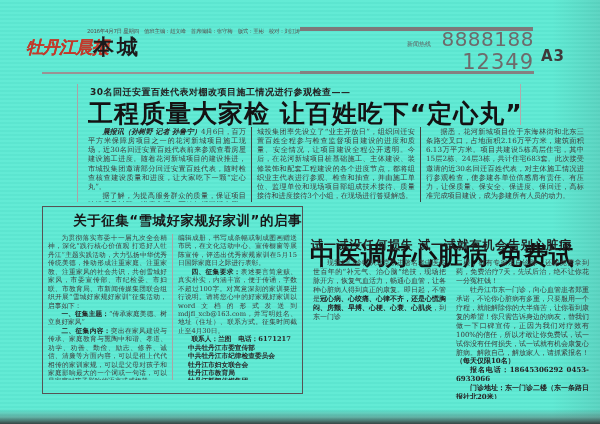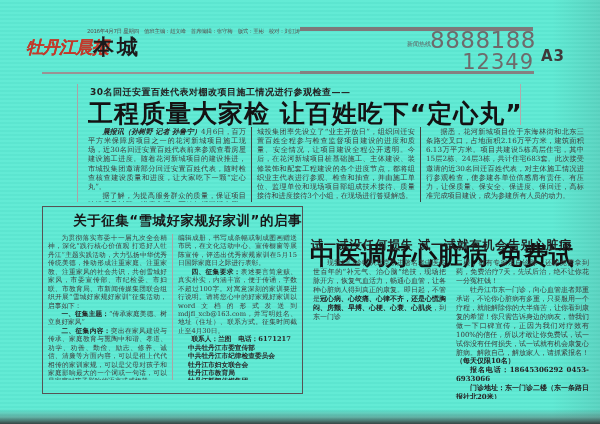--- a/index.html
+++ b/index.html
@@ -23,21 +23,21 @@
   .abs{position:absolute;}
   
   .dateline{left:87px;top:28px;font-size:5.5px;letter-spacing:-.3px;color:#56504f;font-family:"DejaVu Sans",sans-serif;white-space:nowrap;}
   .masthead-rule{left:42px;top:72px;width:492px;height:2px;background:#9a9394;}
   .top-bar{left:300px;top:27px;width:233px;height:4px;background:#7d797a;}
   .num-bar{left:300px;top:71px;width:234px;height:3px;background:#858081;}
   .masthead{left:26px;top:36px;font-size:17px;font-weight:bold;font-style:italic;color:#c13a2b;letter-spacing:-.5px;text-shadow:0 0 .4px #c13a2b;}
   .section-title{left:93px;top:33px;font-size:21px;font-weight:900;color:#1c1a1b;letter-spacing:3px;font-family:"DejaVu Sans",sans-serif;}
   .hotline-label{left:407px;top:40px;font-size:6px;color:#5e5a5b;font-family:"DejaVu Sans",sans-serif;}
   .phone{width:104px;text-align:right;color:#6e6a6b;font-family:"DejaVu Sans",sans-serif;line-height:1;font-weight:500;}
-  .phone1{left:430px;top:29px;font-size:23px;letter-spacing:.5px;}
+  .phone1{left:430px;top:29px;font-size:20px;letter-spacing:.5px;}
   .phone2{left:430px;top:52px;font-size:21px;letter-spacing:1px;}
   .page-code{left:541px;top:27px;font-size:15px;font-weight:600;color:#3e3a3b;letter-spacing:1px;font-family:"DejaVu Sans",sans-serif;margin-top:20px;}
   
   .lead-left-rule{left:77px;top:84px;width:1px;height:118px;background:#aba3a5;}
   .lead-vtick{left:520px;top:84px;width:1px;height:41px;background:#b1a9ab;}
   .kicker{left:90px;top:86px;font-size:9px;font-weight:bold;color:#242122;letter-spacing:.5px;font-family:"DejaVu Sans",sans-serif;}
   .headline{left:88px;top:97px;width:470px;font-size:25px;font-weight:900;color:#141213;letter-spacing:1px;font-family:"DejaVu Sans",sans-serif;white-space:nowrap;}
   .lead-cols{left:83px;top:127px;width:506px;height:75px;display:flex;}
   .lead-col{flex:1;padding:0 5px;overflow:hidden;font-size:7.2px;line-height:1.27;text-align:justify;color:#403c3d;}
   .lead-col + .lead-col{border-left:1px solid #404040;}

